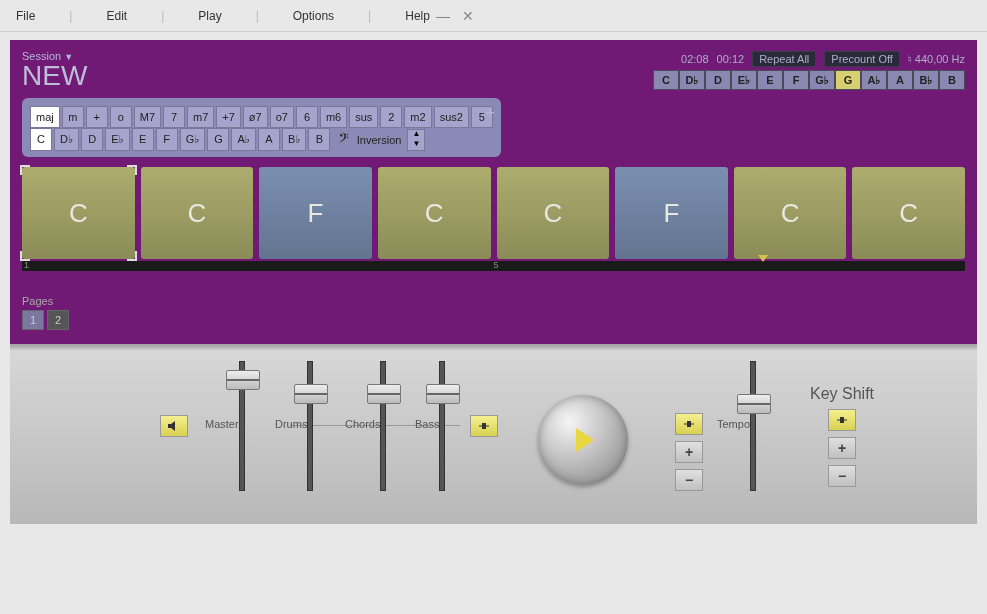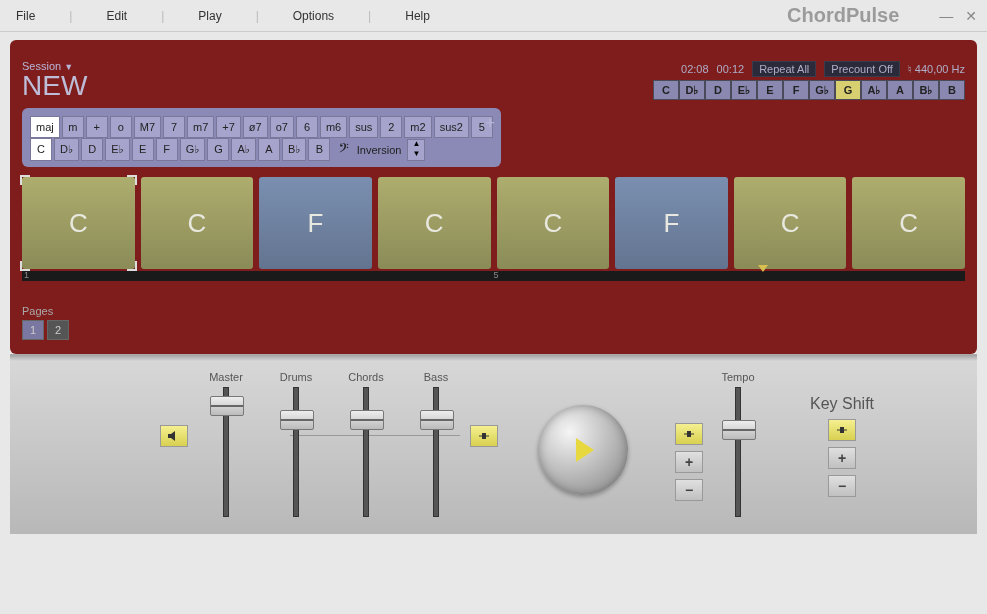--- a/index.html
+++ b/index.html
@@ -8,21 +8,21 @@
 
 .titlebar { display: flex; align-items: center; height: 32px; padding: 0 10px; border-bottom: 1px solid #ccc; }
 .menu { display: flex; gap: 22px; font-size: 12px; color: #333; }
 .menu span { padding: 2px 6px; cursor: pointer; }
 .menu-sep { color: #bbb; padding: 0 2px; }
 .app-title { margin-left: auto; font-size: 20px; font-weight: bold; color: #9b9b9b; margin-right: 40px; }
 .win-controls { display: flex; gap: 12px; color: #888; font-size: 14px; }
 .win-controls span { cursor: pointer; }
 
 
-.dark { background: #7f1d1d; margin: 8px 10px 0 10px; border-radius: 6px; padding: 20px 12px 14px 12px; }
+.dark { background: #701a75; margin: 8px 10px 0 10px; border-radius: 0; padding: 10px 12px 14px 12px; }
 
 .dark-top { display: flex; align-items: flex-end; justify-content: space-between; }
 .session { color: #b8b6d8; font-size: 11px; }
 .session-caret { font-size: 9px; margin-left: 3px; }
 .song-name { color: #bdbdd8; font-size: 28px; font-weight: 300; line-height: 1; }
 
 .top-right { text-align: right; }
 .status-row { display: flex; gap: 8px; font-size: 11px; color: #aeaec8; margin-bottom: 3px; justify-content: flex-end; align-items: center; }
 .status-pill { background: #2a2a3a; padding: 1px 6px; border: 1px solid #3a3a4a; }
 .key-row { display: flex; gap: 0; }
@@ -66,21 +66,21 @@
 .panel { background: linear-gradient(to bottom, #d8d8d8, #b8b8b8); height: 180px; margin: 0 10px; border-top: 1px solid #aaa; position: relative; padding-top: 10px; }
 .panel-shadow { position: absolute; left: 0; right: 0; top: 0; height: 6px; background: linear-gradient(to bottom, rgba(0,0,0,0.25), transparent); }
 .controls { display: flex; align-items: flex-start; padding: 0 16px; position: relative; height: 100%; }
 
 .sq-btn { width: 28px; height: 22px; background: linear-gradient(to bottom, #f5f090, #d8d050); border: 1px solid #999; display: flex; align-items: center; justify-content: center; cursor: pointer; font-size: 11px; color: #333; }
 .sq-btn.gray { background: linear-gradient(to bottom, #e0e0e0, #c0c0c0); color: #444; font-size: 14px; font-weight: bold; }
 
 .mute-col { position: absolute; left: 150px; top: 60px; }
 
 .fader-group { position: absolute; left: 195px; top: 6px; display: flex; gap: 28px; }
-.fader { display: flex; flex-direction: column; align-items: center; width: 42px; }
+.fader { display: flex; flex-direction: row; align-items: center; width: 42px; }
 .fader-lbl { font-size: 11px; color: #555; margin-bottom: 4px; }
 .fader-track { width: 6px; height: 130px; background: #555; border: 1px solid #333; position: relative; }
 .fader-knob { position: absolute; left: -14px; width: 34px; height: 20px; background: linear-gradient(to bottom, #eee, #bbb); border: 1px solid #777; border-radius: 2px; }
 .fader-knob::after { content: ""; display: block; margin-top: 8px; height: 2px; background: #666; }
 .fader-line { position: absolute; left: 280px; top: 70px; width: 170px; height: 1px; background: #999; }
 
 .mix-btn { position: absolute; left: 460px; top: 60px; }
 
 .play-jog { position: absolute; left: 528px; top: 40px; width: 90px; height: 90px; border-radius: 50%; background: radial-gradient(circle at 35% 30%, #f5f5f5, #a8a8a8 65%, #888); box-shadow: inset 0 0 10px rgba(0,0,0,0.3), 0 2px 4px rgba(0,0,0,0.3); display: flex; align-items: center; justify-content: center; cursor: pointer; }
 .play-tri { width: 0; height: 0; border-left: 18px solid #e8d840; border-top: 12px solid transparent; border-bottom: 12px solid transparent; margin-left: 4px; }
@@ -101,21 +101,20 @@
     <span>File</span>
       <span class="menu-sep">|</span>
     <span>Edit</span>
       <span class="menu-sep">|</span>
     <span>Play</span>
       <span class="menu-sep">|</span>
     <span>Options</span>
       <span class="menu-sep">|</span>
     <span>Help</span>
   </div>
-  <div class="app-title">ChordPulse</div>
   <div class="win-controls">
     <span>—</span>
     <span>✕</span>
   </div>
 </div>
 
 <div class="dark">
   <div class="dark-top">
     <div>
       <div class="session"><span>Session</span><span class="session-caret">▼</span></div>

